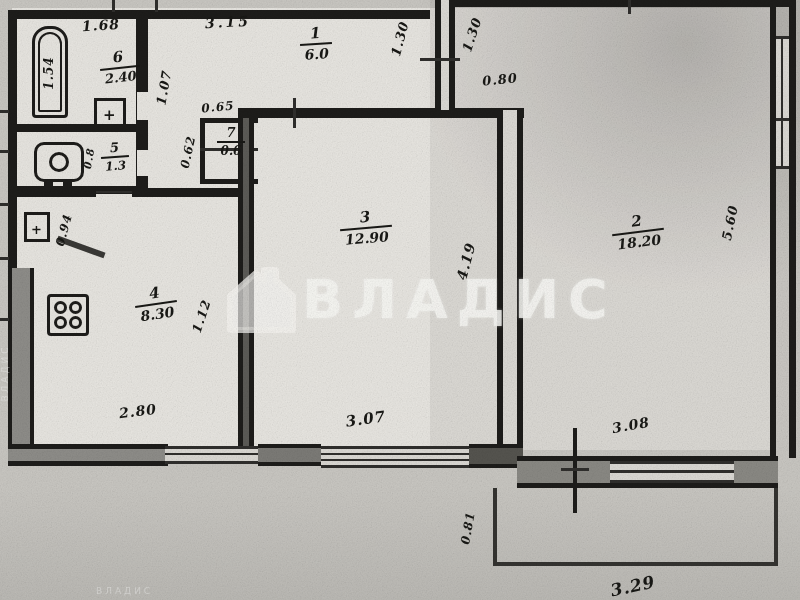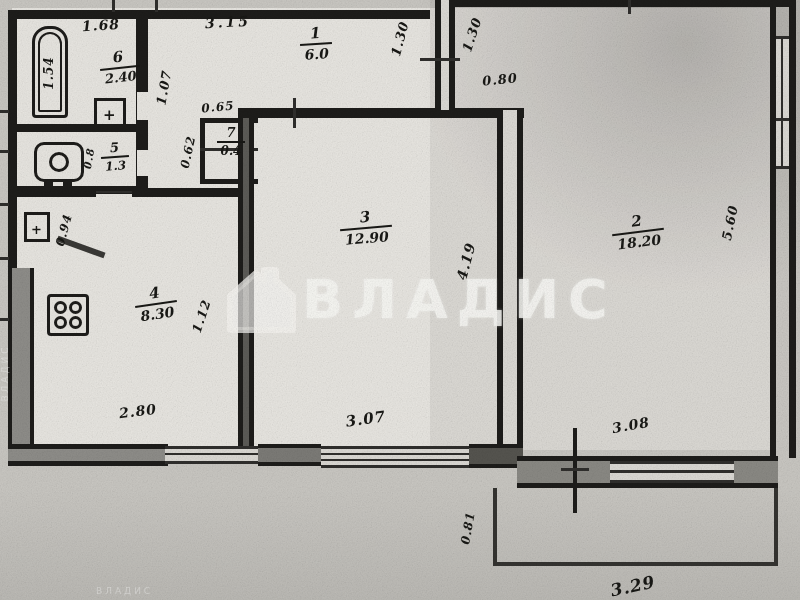--- a/index.html
+++ b/index.html
@@ -163,21 +163,21 @@
   <div class="frac" style="left:132px;top:286px;width:48px;transform:rotate(-8deg);">
     <span class="num">4</span><span class="den">8.30</span>
   </div>
   <div class="frac" style="left:98px;top:141px;width:34px;transform:rotate(-4deg);">
     <span class="num" style="font-size:13px;">5</span><span class="den" style="font-size:12px;">1.3</span>
   </div>
   <div class="frac" style="left:100px;top:50px;width:38px;transform:rotate(-6deg);">
     <span class="num">6</span><span class="den" style="font-size:13px;">2.40</span>
   </div>
   <div class="frac" style="left:214px;top:126px;width:34px;">
-    <span class="num" style="font-size:13px;">7</span><span class="den" style="font-size:12px;">0.4</span>
+    <span class="num" style="font-size:13px;">7</span><span class="den" style="font-size:12px;">0.6</span>
   </div>
 
   <div class="dim" style="left:80px;top:18px;width:42px;transform:rotate(-4deg);">1.68</div>
   <div class="dim" style="left:201px;top:15px;width:54px;transform:rotate(-3deg);letter-spacing:3px;">3.15</div>
   <div class="dim" style="left:374px;top:32px;width:52px;transform:rotate(-75deg);font-size:13px;">1.30</div>
   <div class="dim" style="left:446px;top:28px;width:52px;transform:rotate(-72deg);font-size:13px;">1.30</div>
   <div class="dim" style="left:478px;top:73px;width:44px;transform:rotate(-6deg);font-size:13px;">0.80</div>
   <div class="dim" style="left:138px;top:81px;width:52px;transform:rotate(-80deg);font-size:13px;">1.07</div>
   <div class="dim" style="left:200px;top:101px;width:36px;transform:rotate(-5deg);font-size:12px;">0.65</div>
   <div class="dim" style="left:162px;top:146px;width:52px;transform:rotate(-78deg);font-size:12px;">0.62</div>

